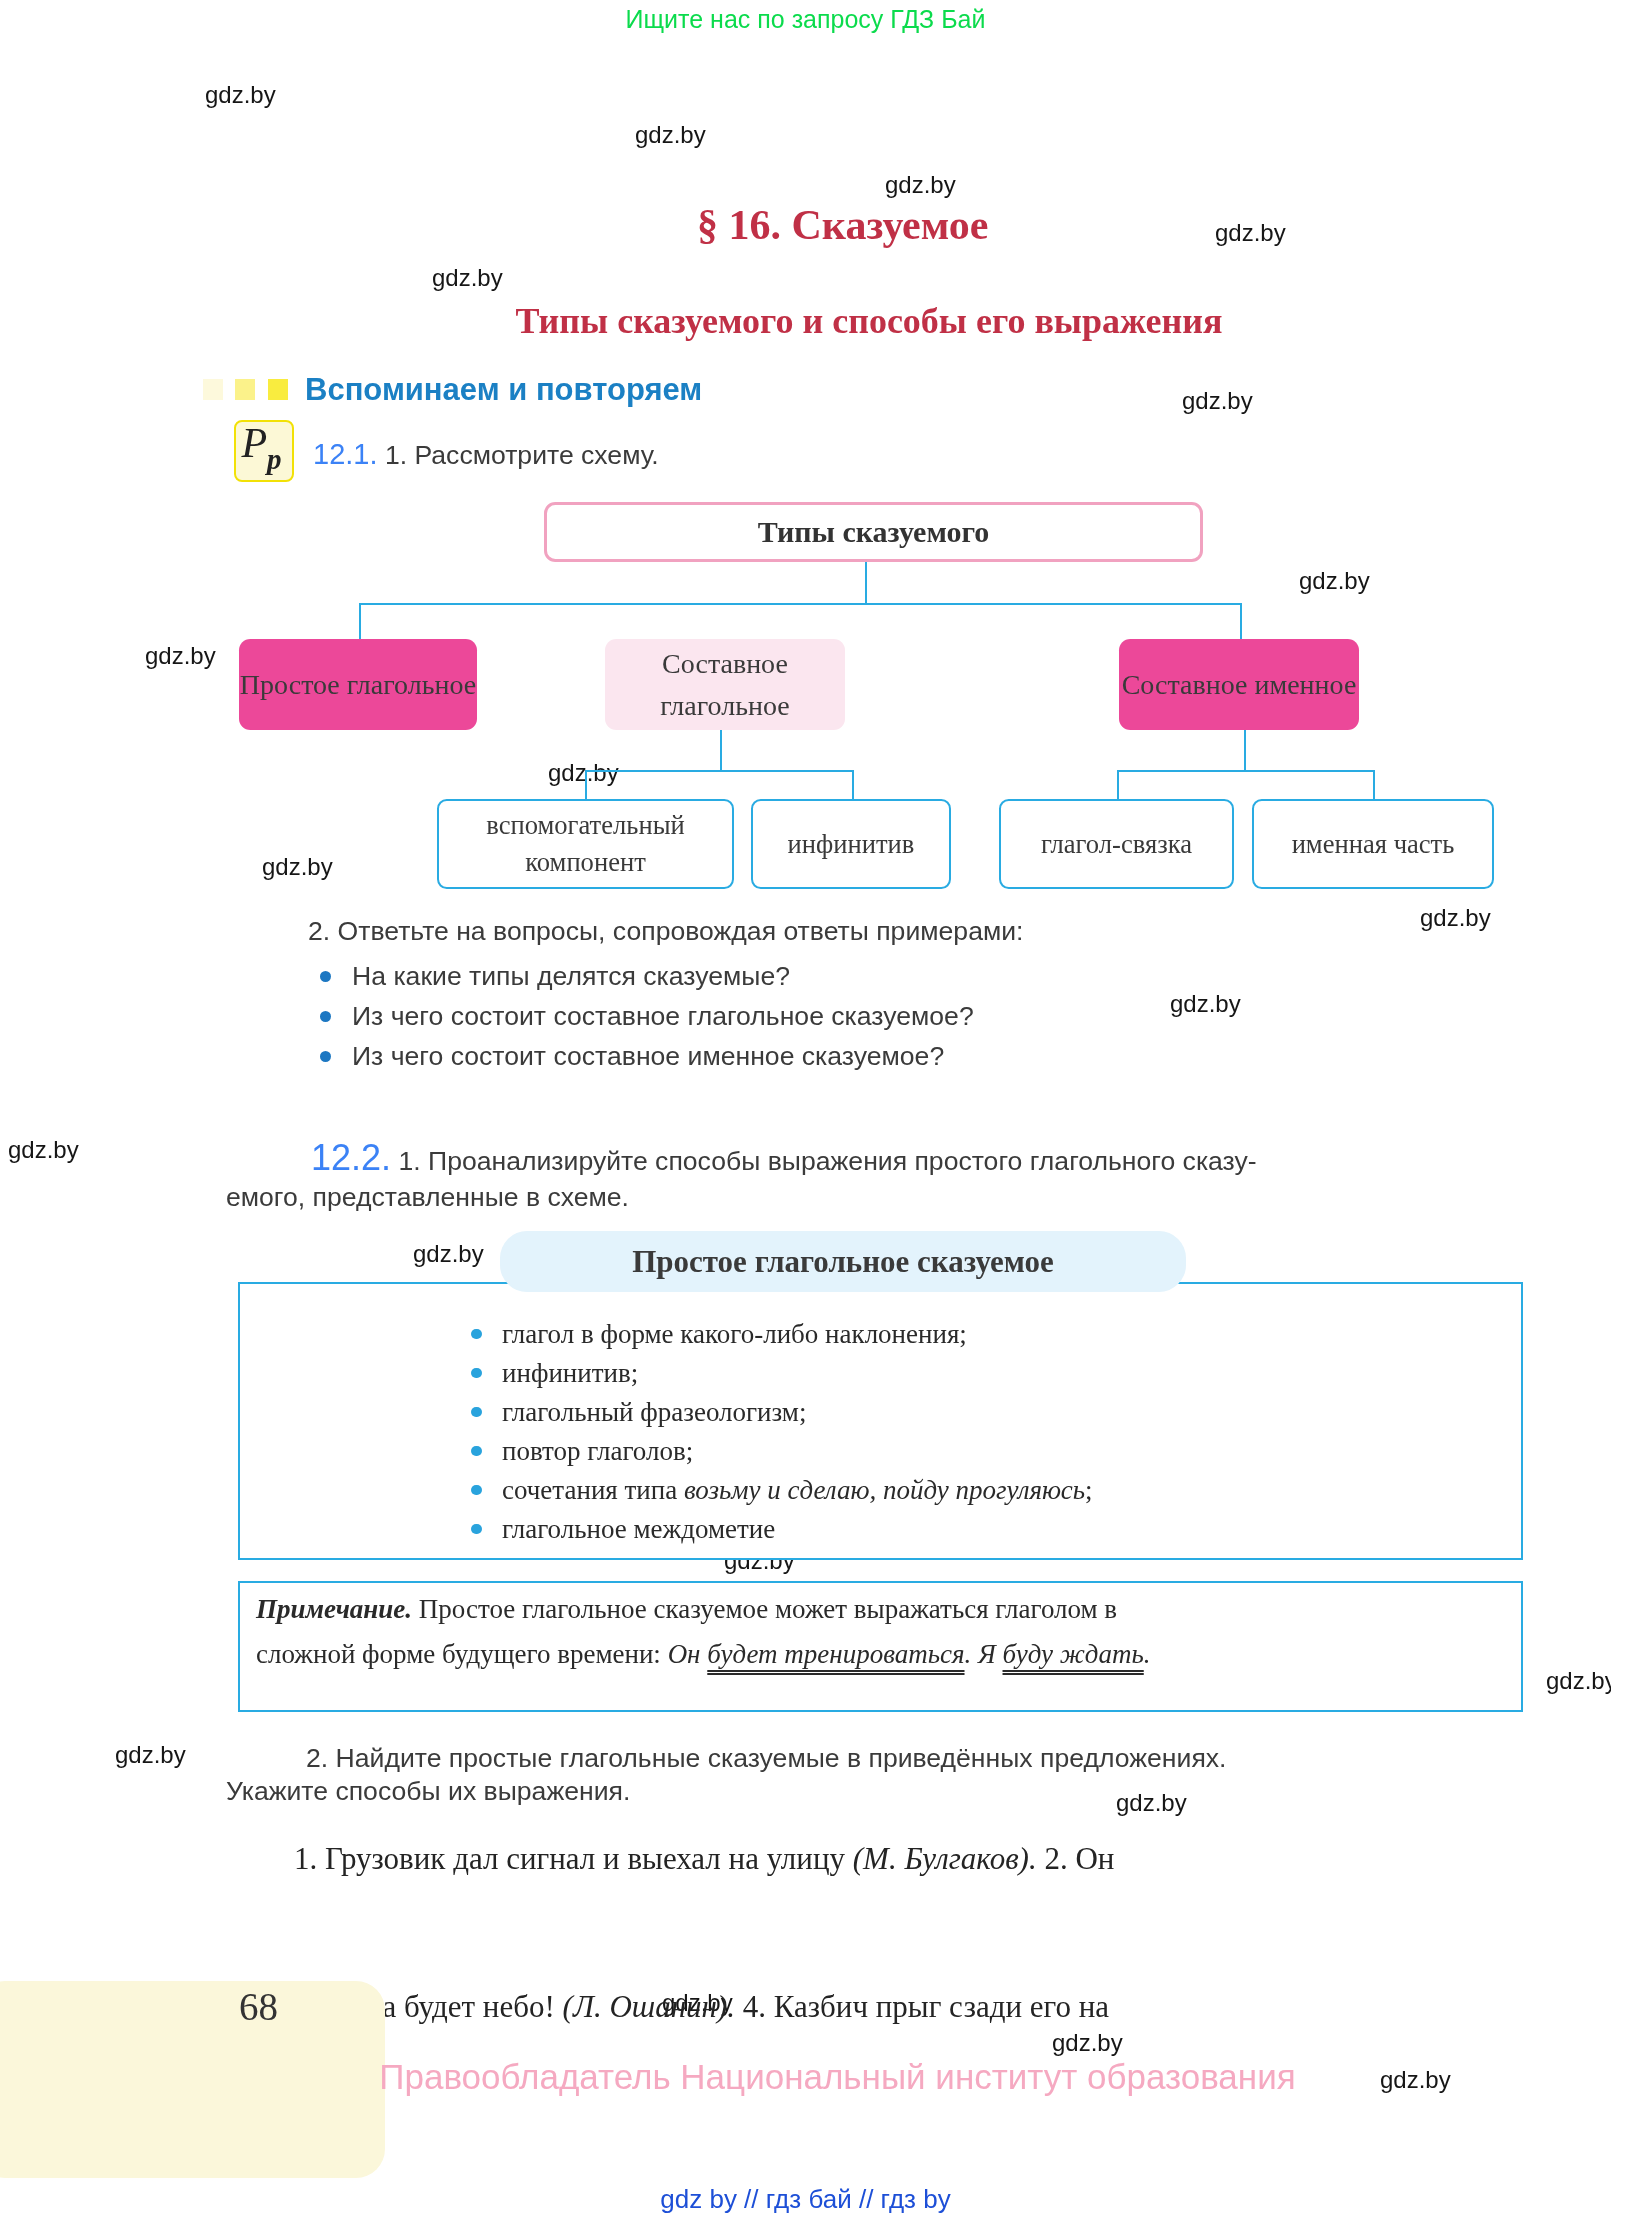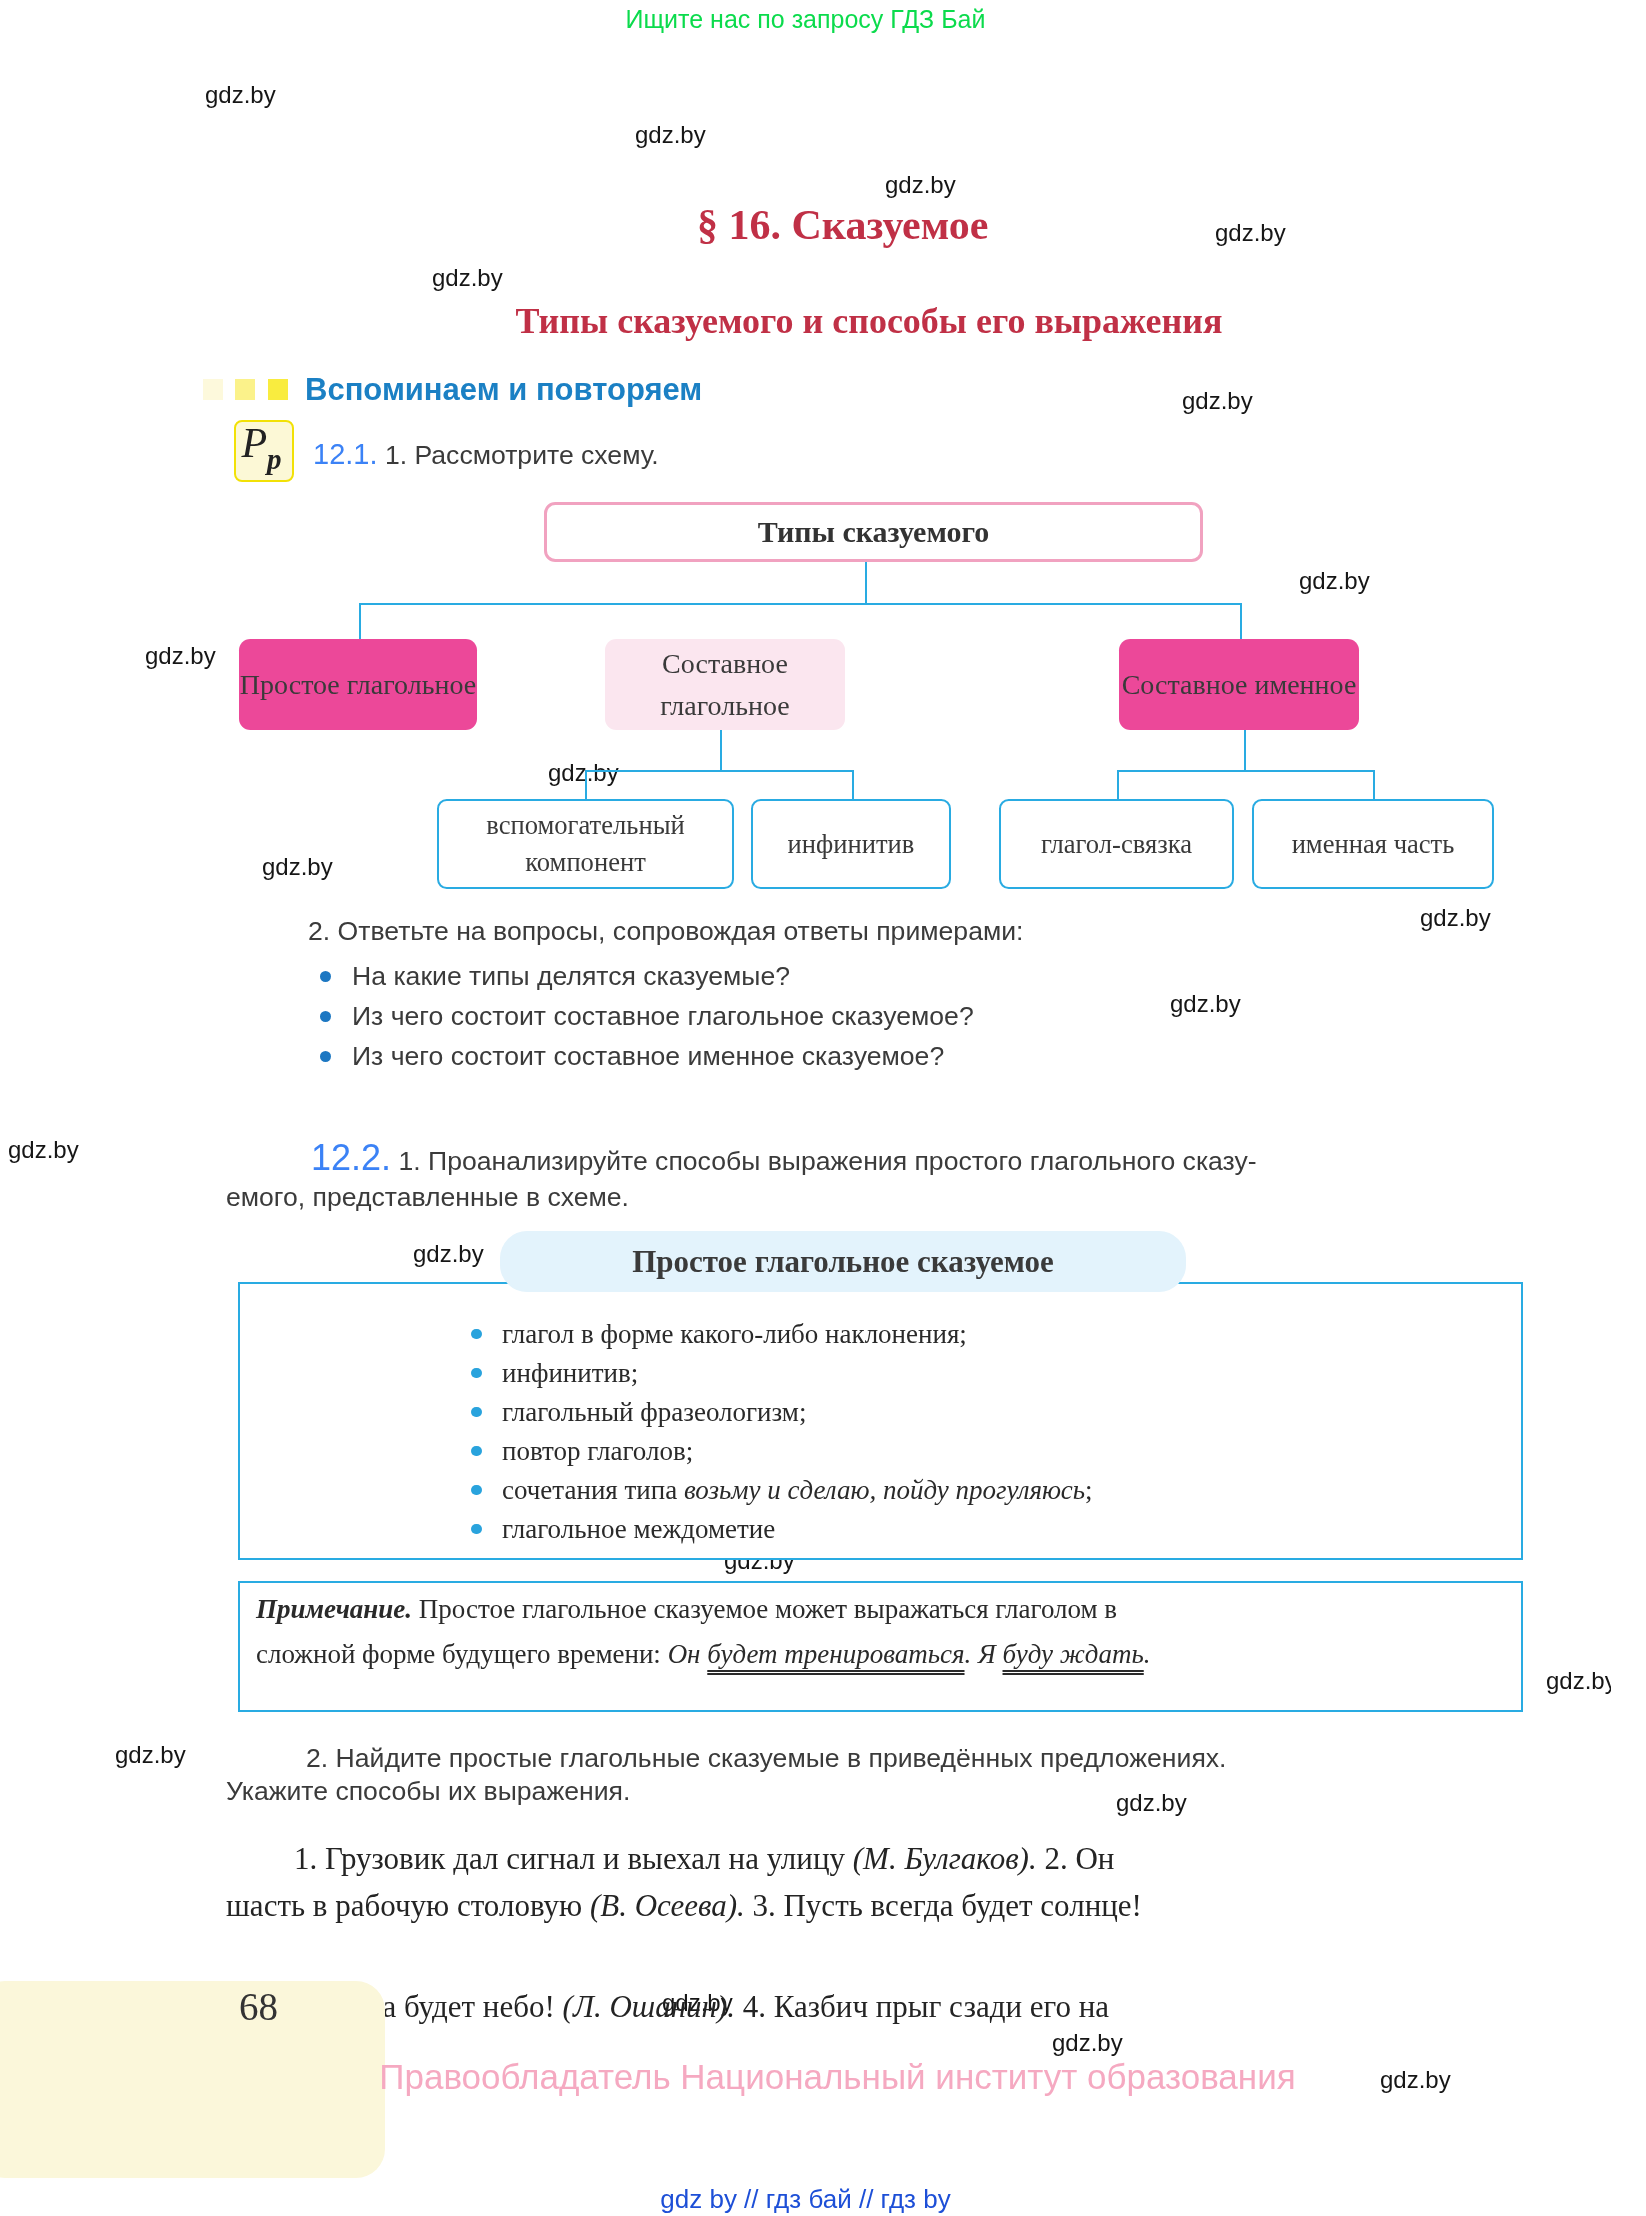--- a/index.html
+++ b/index.html
@@ -179,23 +179,20 @@
   <div class="note-line" style="left:256px;top:1639px;">
     <span>сложной форме будущего времени: </span><span class="it">Он </span><span class="dunder">будет тренироваться</span><span class="it">. Я </span><span class="dunder">буду ждать</span><span class="it">.</span>
   </div>
 
   <div class="task-line" style="left:306px;top:1743px;">2. Найдите простые глагольные сказуемые в приведённых предложениях.</div>
   <div class="task-line" style="left:226px;top:1776px;">Укажите способы их выражения.</div>
 
   <div class="sent-line" style="left:294px;top:1841px;">
     <span>1. Грузовик дал сигнал и выехал на улицу </span><span class="it">(М. Булгаков).</span><span> 2. Он</span>
   </div>
-  <div class="sent-line" style="left:226px;top:1888px;">
-    <span>шасть в рабочую столовую </span><span class="it">(В. Осеева).</span><span> 3. Пусть всегда будет солнце!</span>
-  </div>
   <div class="sent-line" style="left:226px;top:1989px;">
     <span>Пусть всегда будет небо! </span><span class="it">(Л. Ошанин).</span><span> 4. Казбич прыг сзади его на</span>
   </div>
 
   <div class="page-num-box"></div>
   <div class="page-num">68</div>
   <div class="copyright">Правообладатель Национальный институт образования</div>
   <div class="footer-links">gdz by  //  гдз бай  //  гдз by</div>
 
 </div>

